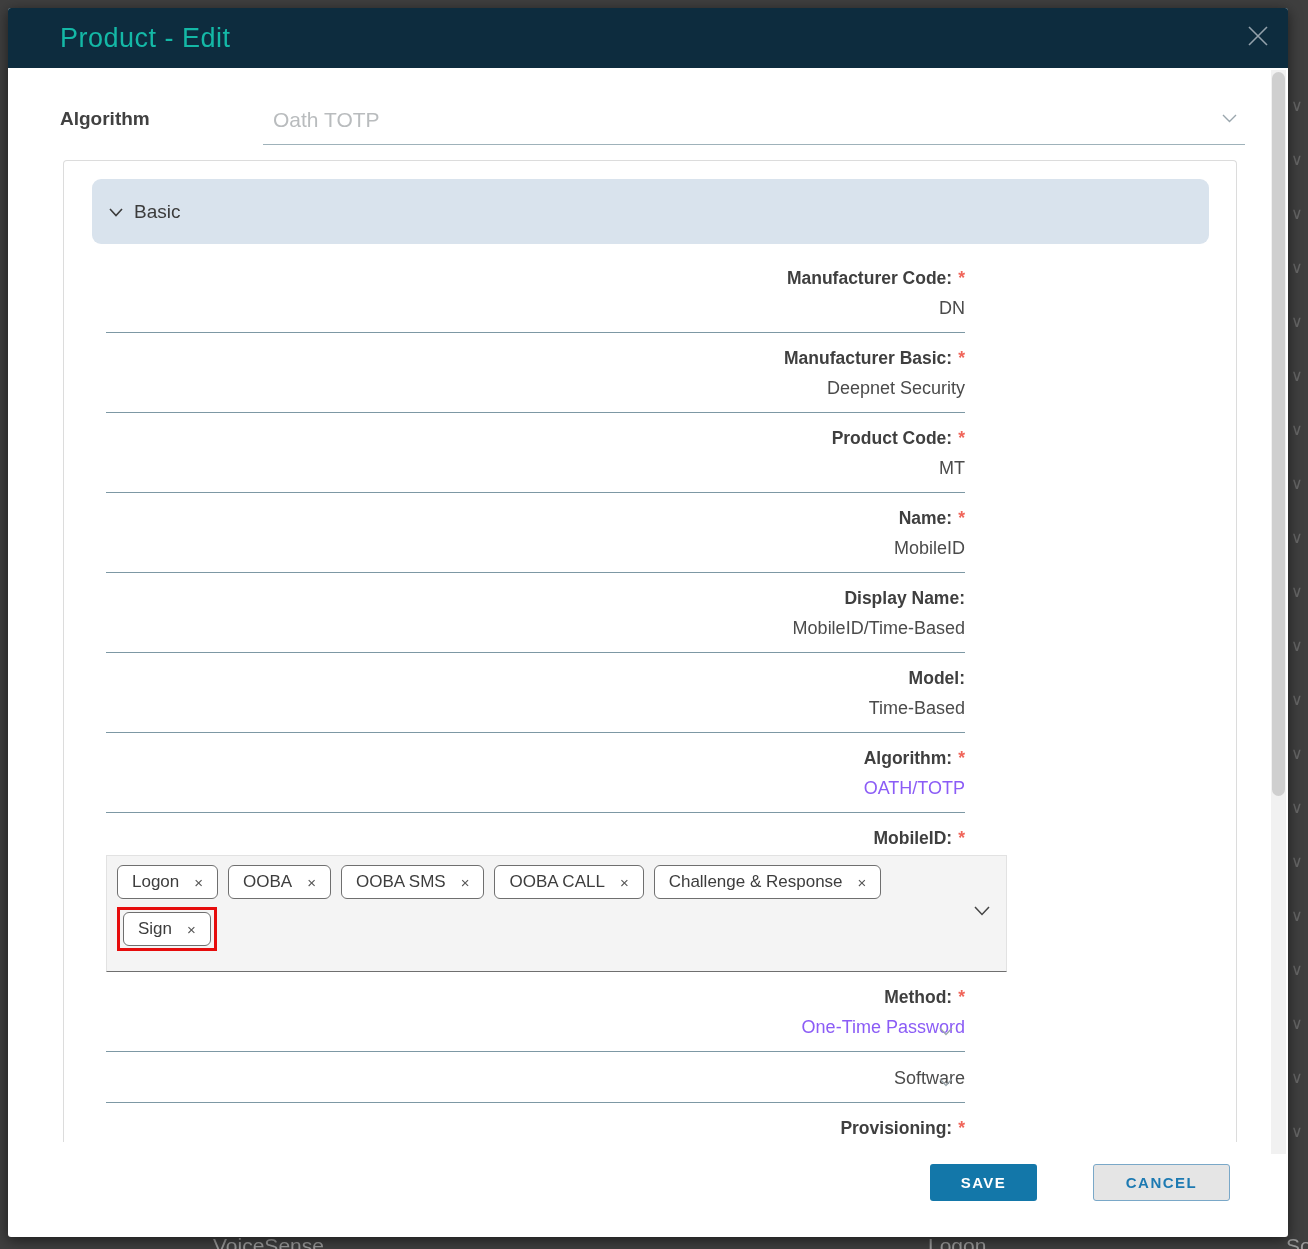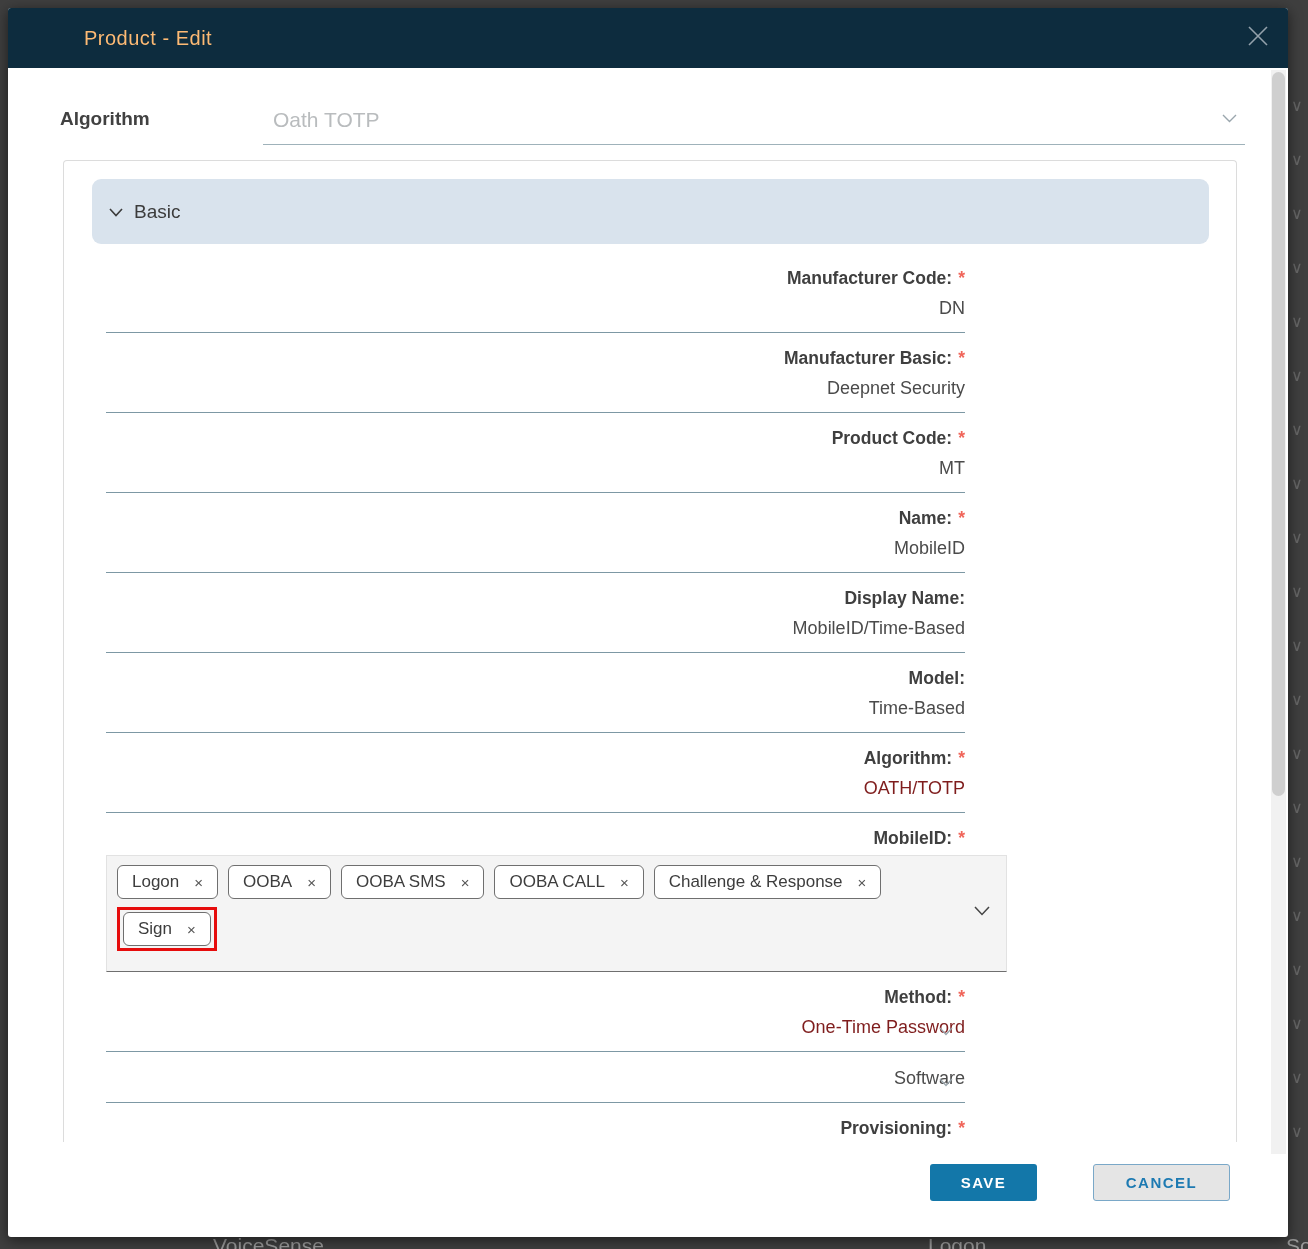--- a/index.html
+++ b/index.html
@@ -25,21 +25,21 @@
   
   .modal {
     position:absolute; left:8px; top:8px; width:1280px; height:1229px;
     background:#ffffff; border-radius:3px; overflow:hidden;
     box-shadow:0 3px 14px rgba(0,0,0,0.55);
   }
   .modal-header {
     height:60px; background:#0d2c3e; display:flex; align-items:center;
     padding:0 16px 0 52px;
   }
-  .modal-title { flex:1; color:#fdba74; font-size:20px; font-weight:300; letter-spacing:0.5px;margin-left:24px; }
+  .modal-title { flex:1; color:#14b8a6; font-size:27px; font-weight:300; letter-spacing:0.5px; }
   .close-btn { width:28px; height:28px; display:flex; align-items:center; justify-content:center; cursor:pointer; }
 
   
   .algo-row { display:flex; align-items:flex-start; margin:40px 43px 0 52px; }
   .algo-label { width:203px; font-size:19px; font-weight:700; color:#414141; padding-bottom:12px; }
   .algo-select {
     flex:1; position:relative; border-bottom:1px solid #9fb2ba;
     padding:0 0 12px 10px; color:#b9bcbe; font-size:21px; cursor:pointer;
   }
   .algo-select .sel-chevron { position:absolute; right:8px; bottom:16px; }
@@ -57,21 +57,21 @@
   .basic-title { font-size:19px; color:#3c3c3c; margin-left:11px; }
 
   .fields { padding:22px 0 0 42px; width:901px;text-align:right; }
   .field { margin-bottom:13px; }
   .flabel { font-size:17.5px; font-weight:700; color:#3f3f3f; padding:2px 0 7px; line-height:20px; }
   .req { color:#f0655a; margin-left:6px; font-weight:700; }
   .fvalue {
     font-size:18px; color:#4b4b4b; line-height:21px;
     padding:3px 0 13px 8px; border-bottom:1px solid #7d98a4;
   }
-  .fvalue.disabled { color:#7f1d1d; }
+  .fvalue.disabled { color:#8b5cf6; }
   .fvalue.select { position:relative; cursor:pointer; }
   .fvalue.select .sel-chevron { position:absolute; right:12px; top:6px; }
 
   
   .func-box {
     position:relative; width:901px; height:117px;
     background:#f4f4f4; border:1px solid #e2e2e2; border-bottom:1px solid #6f6f6f;
     padding:9px 46px 9px 10px;
     display:flex; flex-wrap:wrap; gap:8px 10px; align-content:flex-start;
     cursor:pointer;

